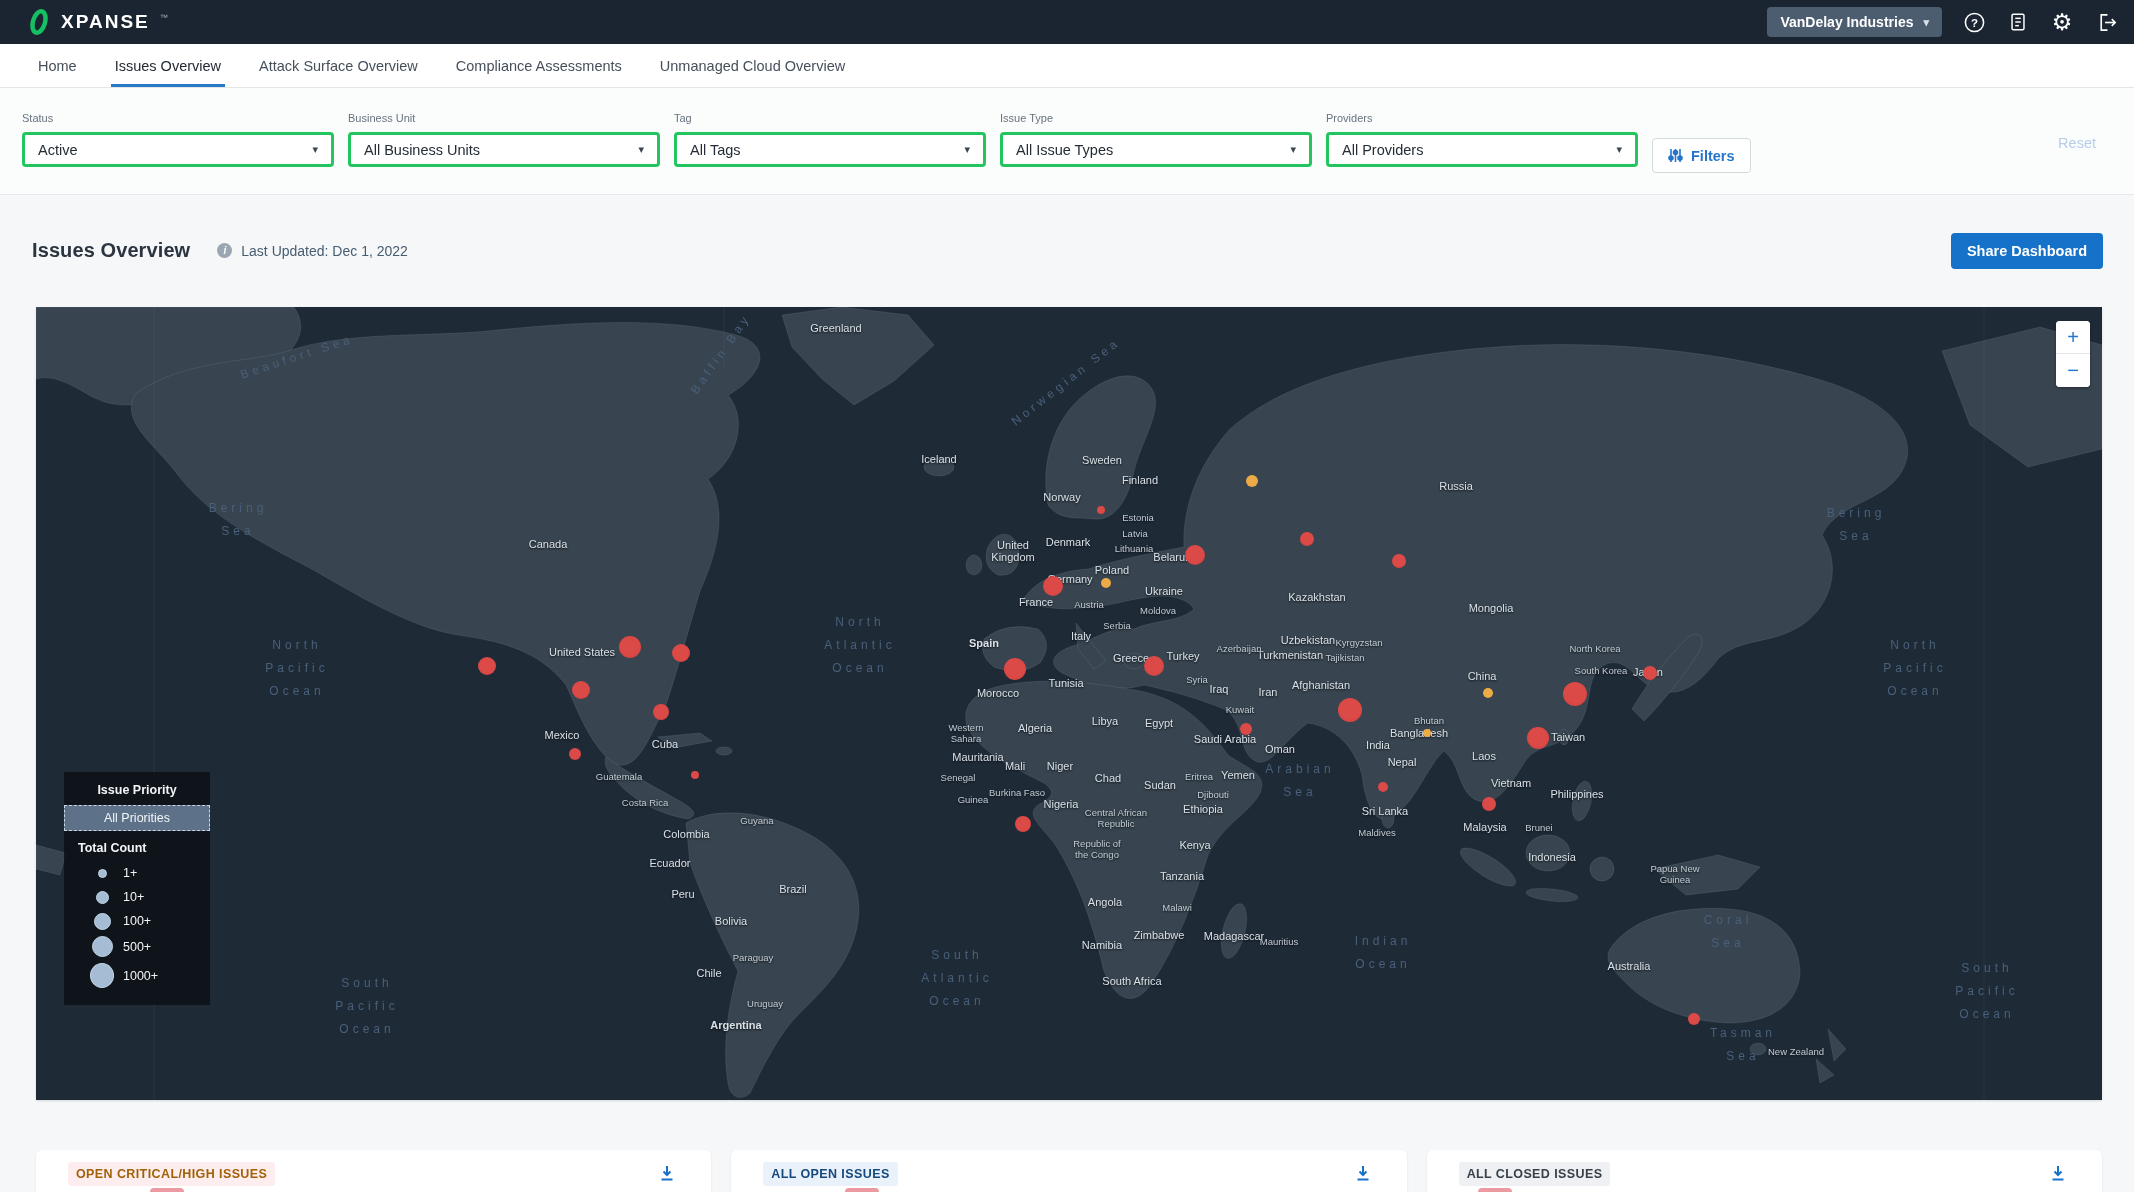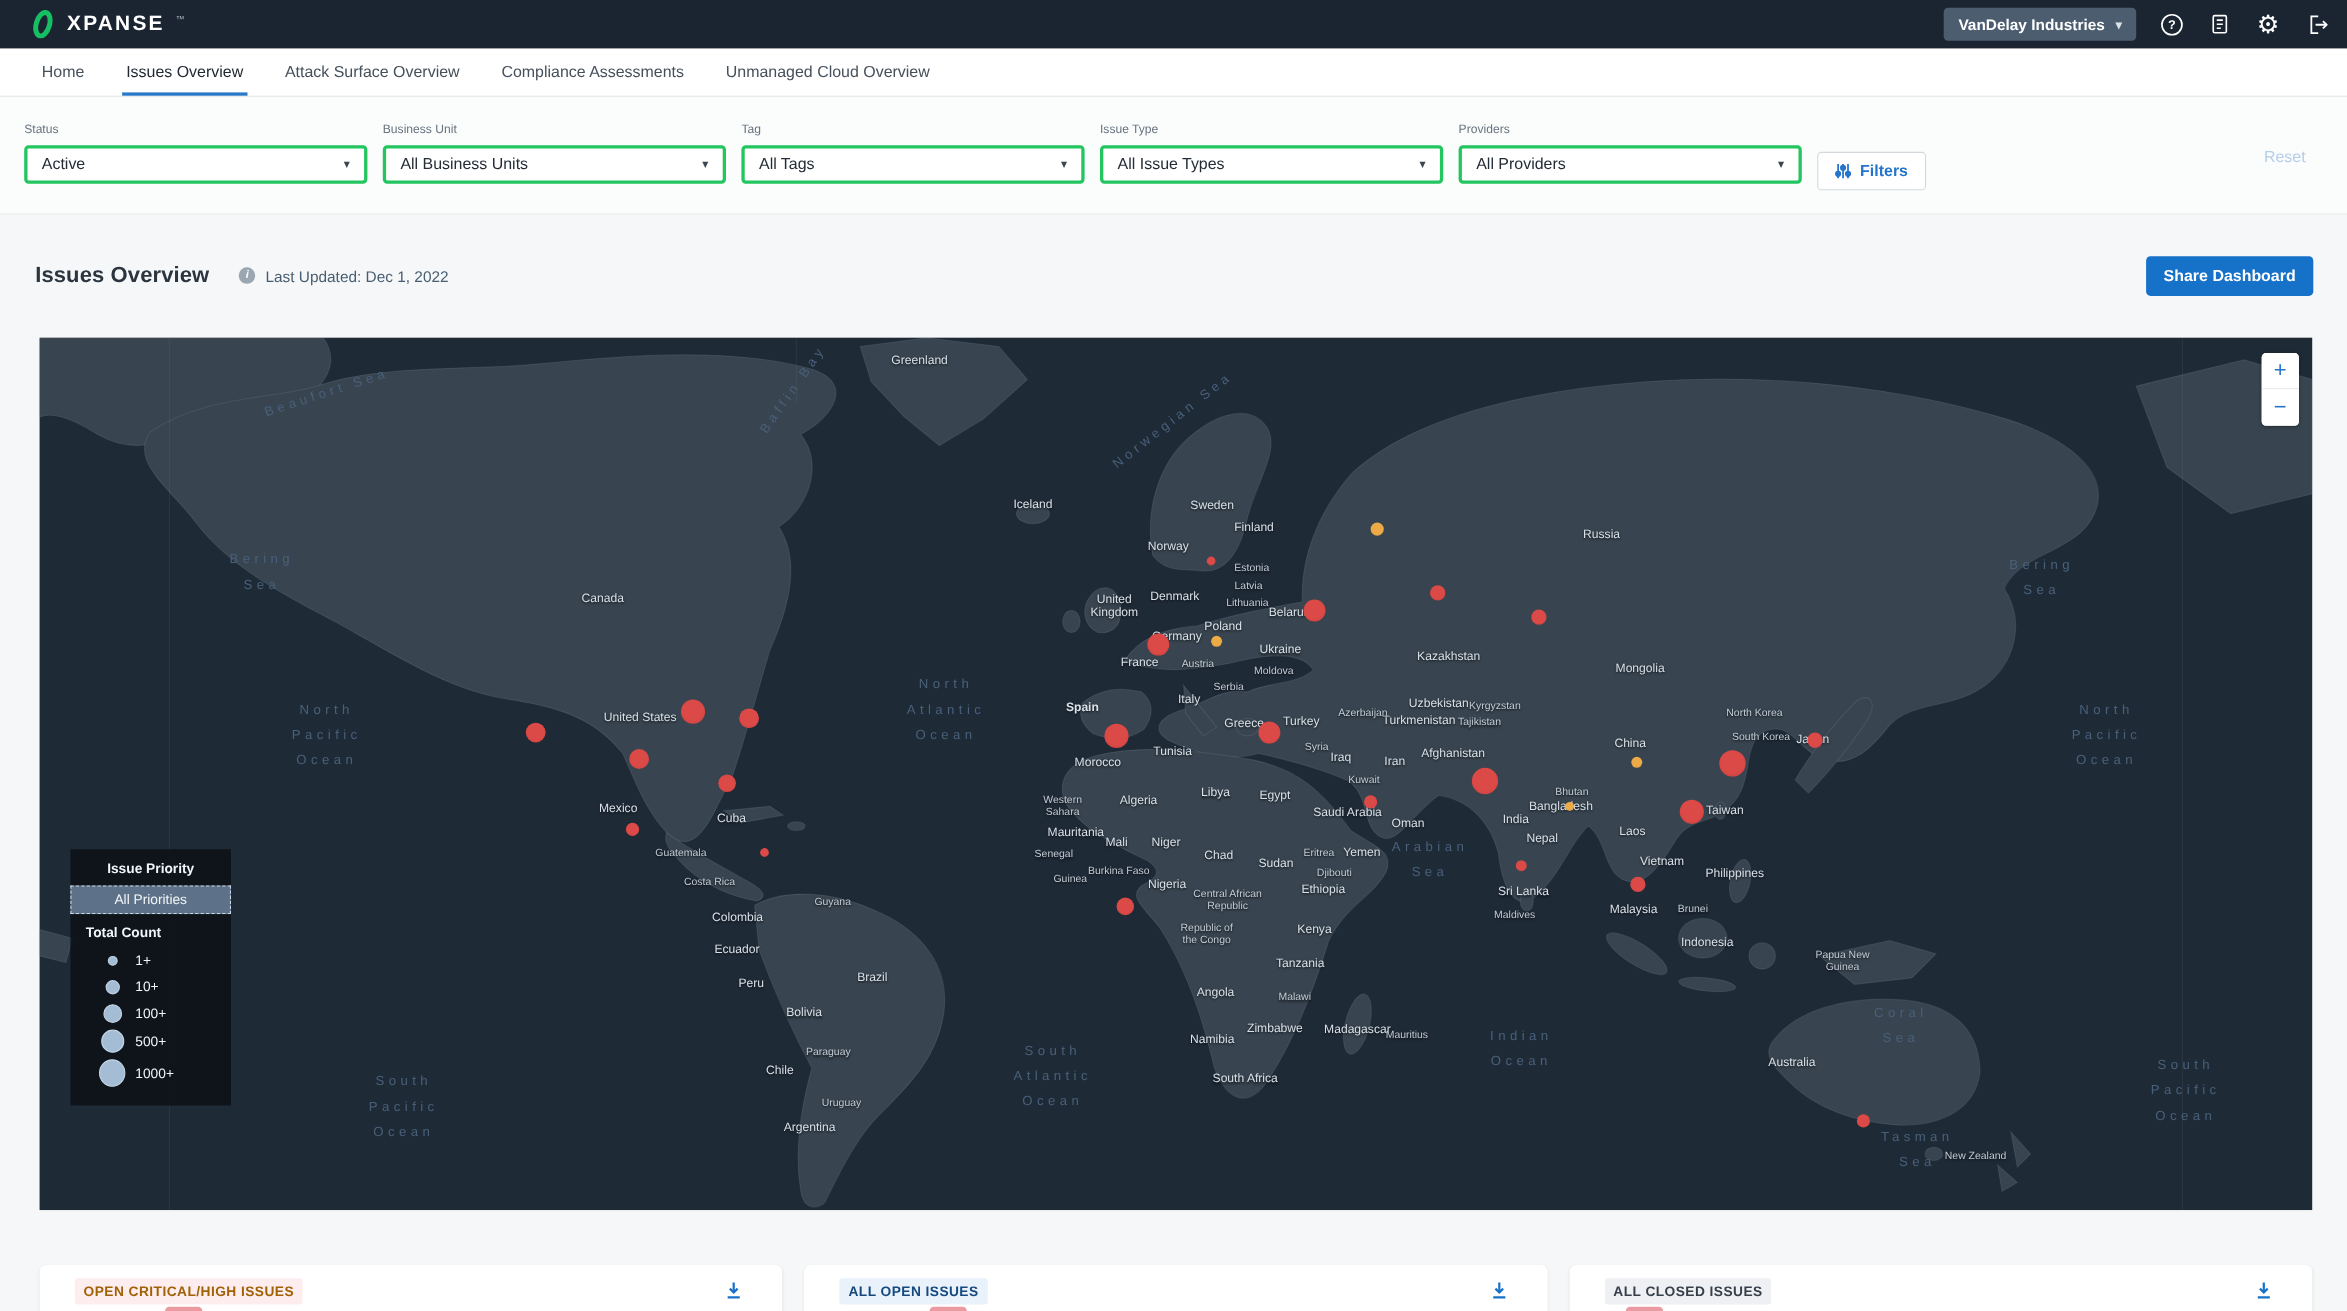--- a/index.html
+++ b/index.html
@@ -248,28 +248,28 @@
       </g>
     </svg>
 
     <div>
         <span class="map-label country" style="left: 512px; top: 237px;">Canada</span>
         <span class="map-label country" style="left: 546px; top: 345px;">United States</span>
         <span class="map-label country" style="left: 526px; top: 428px;">Mexico</span>
         <span class="map-label country" style="left: 629px; top: 437px;">Cuba</span>
         <span class="map-label country sm" style="left: 583px; top: 469px;">Guatemala</span>
         <span class="map-label country sm" style="left: 609px; top: 495px;">Costa Rica</span>
-        <span class="map-label country" style="left: 622px; top: 527px; padding-left: 25px;">Colombia</span>
+        <span class="map-label country" style="left: 638px; top: 527px; padding-left: 25px;">Colombia</span>
         <span class="map-label country" style="left: 634px; top: 556px;">Ecuador</span>
         <span class="map-label country" style="left: 647px; top: 587px;">Peru</span>
         <span class="map-label country" style="left: 695px; top: 614px;">Bolivia</span>
         <span class="map-label country sm" style="left: 717px; top: 650px;">Paraguay</span>
         <span class="map-label country" style="left: 673px; top: 666px;">Chile</span>
         <span class="map-label country sm" style="left: 729px; top: 696px;">Uruguay</span>
-        <span class="map-label country" style="left: 700px; top: 718px;">Argentina</span>
+        <span class="map-label country" style="left: 700px; top: 718px; font-weight: bold;">Argentina</span>
         <span class="map-label country" style="left: 757px; top: 582px;">Brazil</span>
         <span class="map-label country sm" style="left: 721px; top: 513px;">Guyana</span>
         <span class="map-label country" style="left: 800px; top: 21px;">Greenland</span>
         <span class="map-label country" style="left: 903px; top: 152px;">Iceland</span>
         <span class="map-label country" style="left: 977px; top: 244px;">United
 Kingdom</span>
         <span class="map-label country" style="left: 1026px; top: 190px;">Norway</span>
         <span class="map-label country" style="left: 1066px; top: 153px;">Sweden</span>
         <span class="map-label country" style="left: 1104px; top: 173px;">Finland</span>
         <span class="map-label country sm" style="left: 1102px; top: 210px;">Estonia</span>

